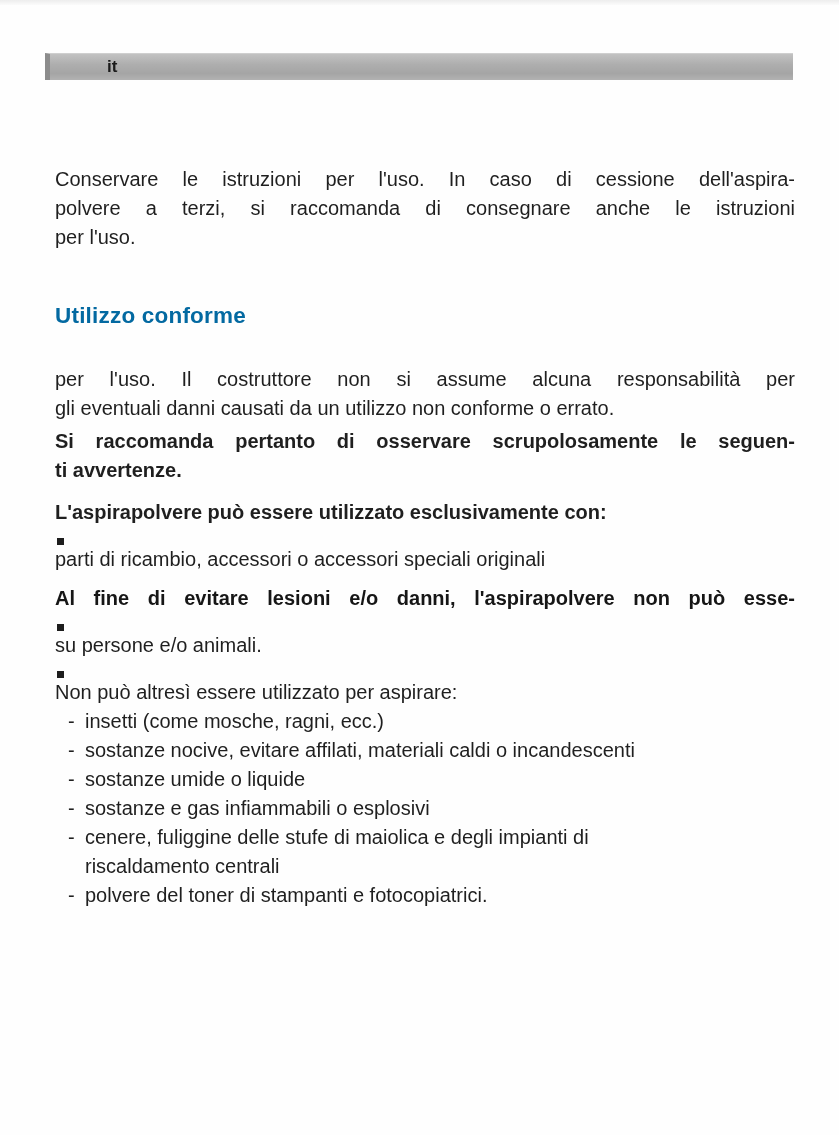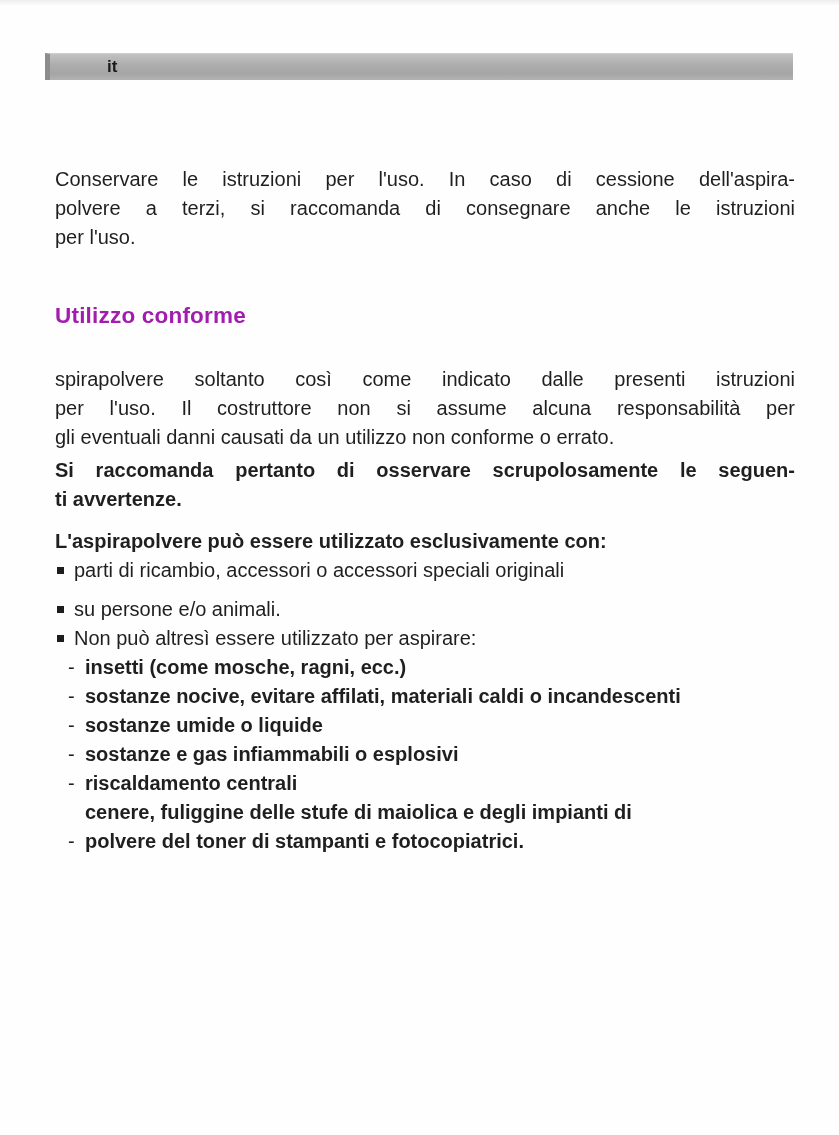--- a/index.html
+++ b/index.html
@@ -44,38 +44,38 @@
     font-size: 20px;
     line-height: 29px;
     color: #1f1f1f;
     margin-top: 45px;
   }
 
   .para .line { }
   .para .jl { text-align: justify; text-align-last: justify; }
 
   .para-intro        { margin-top: 120px; }
-  .section-heading   { margin: 50px 0 0 0; font-size: 22.5px; line-height: 27px; font-weight: bold; letter-spacing: 0.2px; color: #a21caf; }
+  .section-heading   { margin: 50px 0 0 0; font-size: 22.5px; line-height: 27px; font-weight: bold; letter-spacing: 0.2px; color: #0369a1; }
   .para-use          { margin-top: 36px; }
   .para-recommend    { margin-top: 4px; font-weight: bold; }
   .para-accessories  { margin-top: 13px; font-weight: bold; }
   .warning-heading   { margin-top: 10px; font-weight: bold; color: #161616; }
 
-  .bullet-item { display: flex; }
+  .bullet-item { display: flex; flex-direction: column; }
   .sq-bullet {
     flex: none;
     width: 7px; height: 7px;
     background: #1d1d1d;
     margin: 11px 10px 0 2px;
   }
   .bullet-text { flex: 1; }
 
   .dash-item { display: flex; padding-left: 13px; }
   .dash-glyph { flex: none; width: 17px; }
-  .dash-text { flex: 1; font-weight: bold; }
+  .dash-text { flex: 1; }
 </style>
 </head>
 <body>
 
 <div class="page">
   <div class="page-top-edge"></div>
 
   <div class="lang-bar">
     <span class="lang-label">it</span>
   </div>
@@ -84,38 +84,38 @@
 
     <div class="para para-intro">
         <div class="line jl">Conservare le istruzioni per l'uso. In caso di cessione dell'aspira-</div>
         <div class="line jl">polvere a terzi, si raccomanda di consegnare anche le istruzioni</div>
         <div class="line">per l'uso.</div>
       </div>
 
     <h2 class="section-heading">Utilizzo conforme</h2>
 
     <div class="para para-use">
-        <div class="line jl">spirapolvere soltanto così come indicato dalle presenti istruzioni</div>
         <div class="line jl">per l'uso. Il costruttore non si assume alcuna responsabilità per</div>
         <div class="line">gli eventuali danni causati da un utilizzo non conforme o errato.</div>
       </div>
 
     <div class="para para-recommend">
         <div class="line jl">Si raccomanda pertanto di osservare scrupolosamente le seguen-</div>
         <div class="line">ti avvertenze.</div>
       </div>
 
     <div class="para para-accessories">L'aspirapolvere può essere utilizzato esclusivamente con:</div>
 
     <div class="bullet-item">
       <span class="sq-bullet"></span>
       <div class="bullet-text">parti di ricambio, accessori o accessori speciali originali</div>
     </div>
 
     <div class="para warning-heading">
+        <div class="line jl">Al fine di evitare lesioni e/o danni, l'aspirapolvere non può esse-</div>
       </div>
 
     <div class="bullet-item">
       <span class="sq-bullet"></span>
       <div class="bullet-text">su persone e/o animali.</div>
     </div>
 
     <div class="bullet-item">
       <span class="sq-bullet"></span>
       <div class="bullet-text">Non può altresì essere utilizzato per aspirare:</div>
@@ -142,22 +142,22 @@
       </div>
       <div class="dash-item">
         <span class="dash-glyph">-</span>
         <div class="dash-text">
             <div class="line">sostanze e gas infiammabili o esplosivi</div>
           </div>
       </div>
       <div class="dash-item">
         <span class="dash-glyph">-</span>
         <div class="dash-text">
+            <div class="line jl">cenere, fuliggine delle stufe di maiolica e degli impianti di</div>
             <div class="line">riscaldamento centrali</div>
-            <div class="line jl">cenere, fuliggine delle stufe di maiolica e degli impianti di</div>
           </div>
       </div>
       <div class="dash-item">
         <span class="dash-glyph">-</span>
         <div class="dash-text">
             <div class="line">polvere del toner di stampanti e fotocopiatrici.</div>
           </div>
       </div>
     </div>
 

